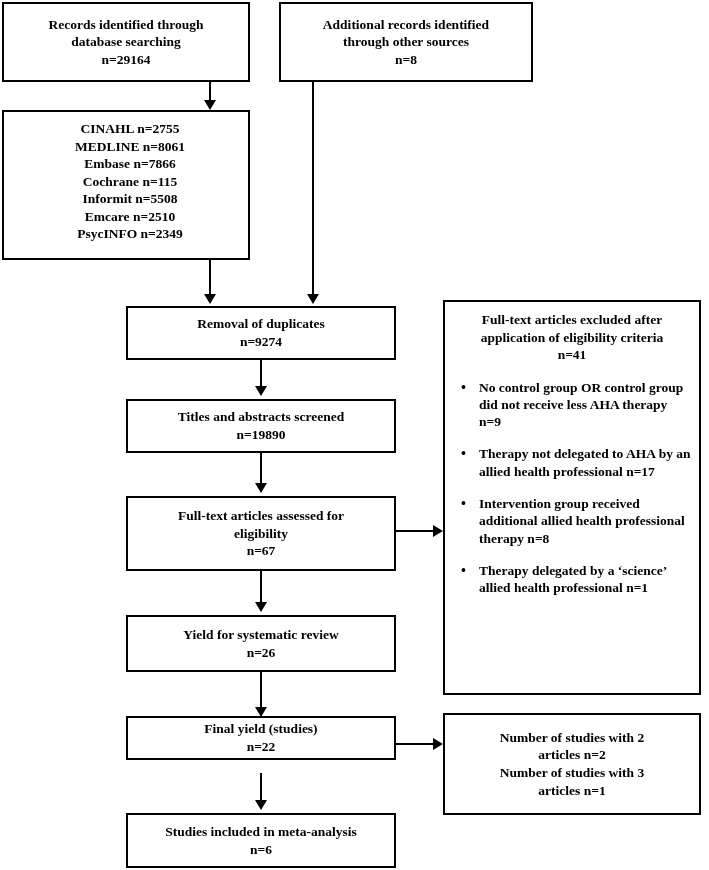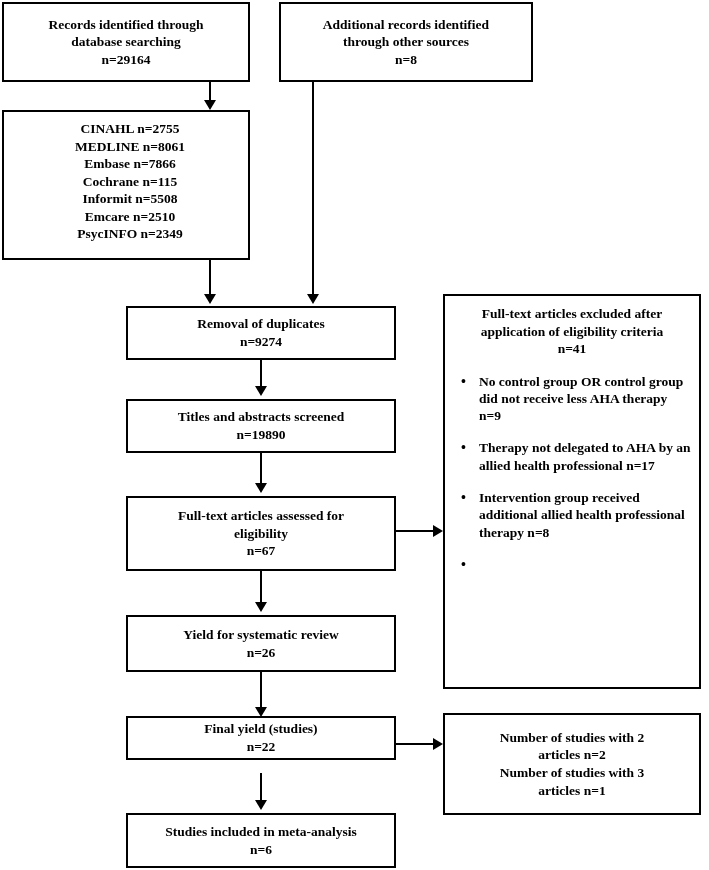--- a/index.html
+++ b/index.html
@@ -165,41 +165,42 @@
   <div class="arrow-right" style="left:433px;top:738px;"></div>
 
   <div class="vline" style="left:260px;top:773px;height:30px;"></div>
   <div class="arrow-down" style="left:255px;top:800px;"></div>
 
   <div class="box" style="left:126px;top:813px;width:270px;height:55px;align-items:flex-end;">
     <span class="ln">Studies included in meta-analysis</span>
     <span class="ln">n=6</span>
   </div>
 
-  <div class="box excl" style="left:443px;top:294px;width:258px;height:395px;">
+  <div class="box excl" style="left:443px;top:300px;width:258px;height:395px;">
     <div class="excl-head">
       <span class="ln">Full-text articles excluded after</span>
       <span class="ln">application of eligibility criteria</span>
       <span class="ln">n=41</span>
     </div>
     <ul class="bullets">
       <li>
         <span class="dot">•</span>
         <span>No control group OR control group did not receive less AHA therapy n=9</span>
       </li>
       <li>
         <span class="dot">•</span>
         <span>Therapy not delegated to AHA by an allied health professional n=17</span>
       </li>
       <li>
         <span class="dot">•</span>
         <span>Intervention group received additional allied health professional therapy n=8</span>
       </li>
       <li>
         <span class="dot">•</span>
+        <span>Therapy delegated by a ‘science’ allied health professional n=1</span>
       </li>
     </ul>
   </div>
 
   <div class="box" style="left:443px;top:713px;width:258px;height:102px;">
     <span class="ln">Number of studies with 2</span>
     <span class="ln">articles n=2</span>
     <span class="ln">Number of studies with 3</span>
     <span class="ln">articles n=1</span>
   </div>

